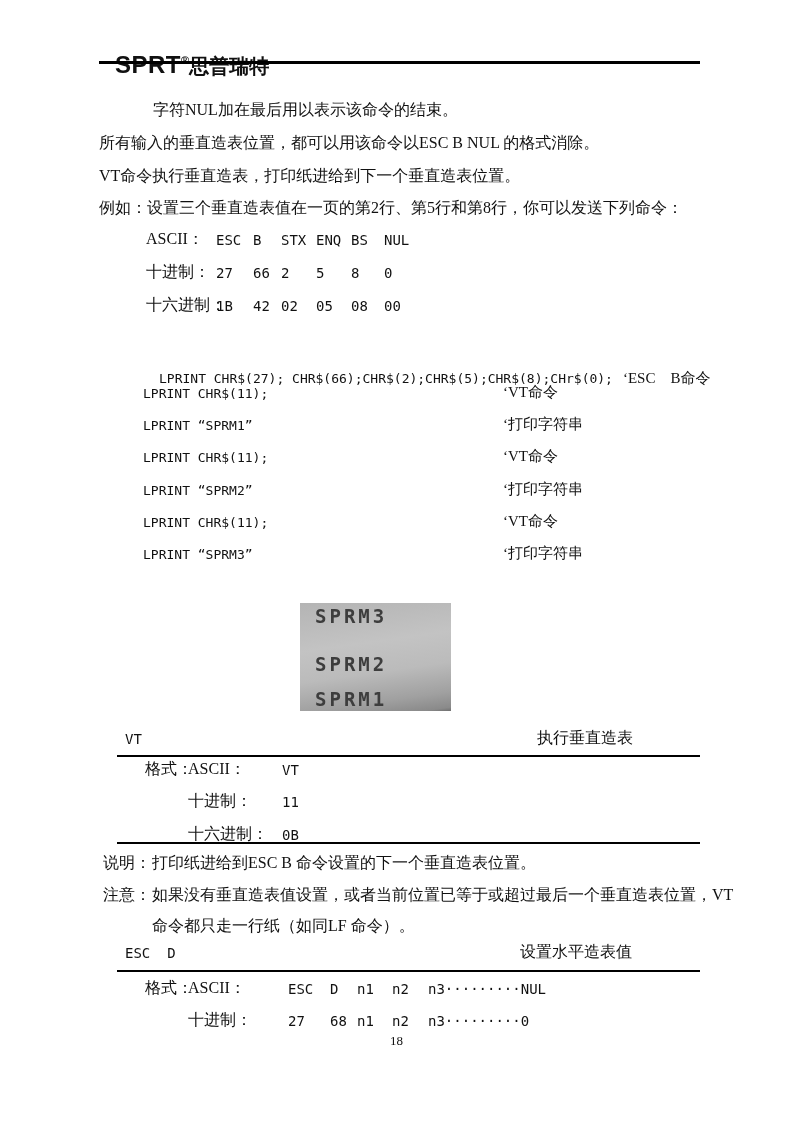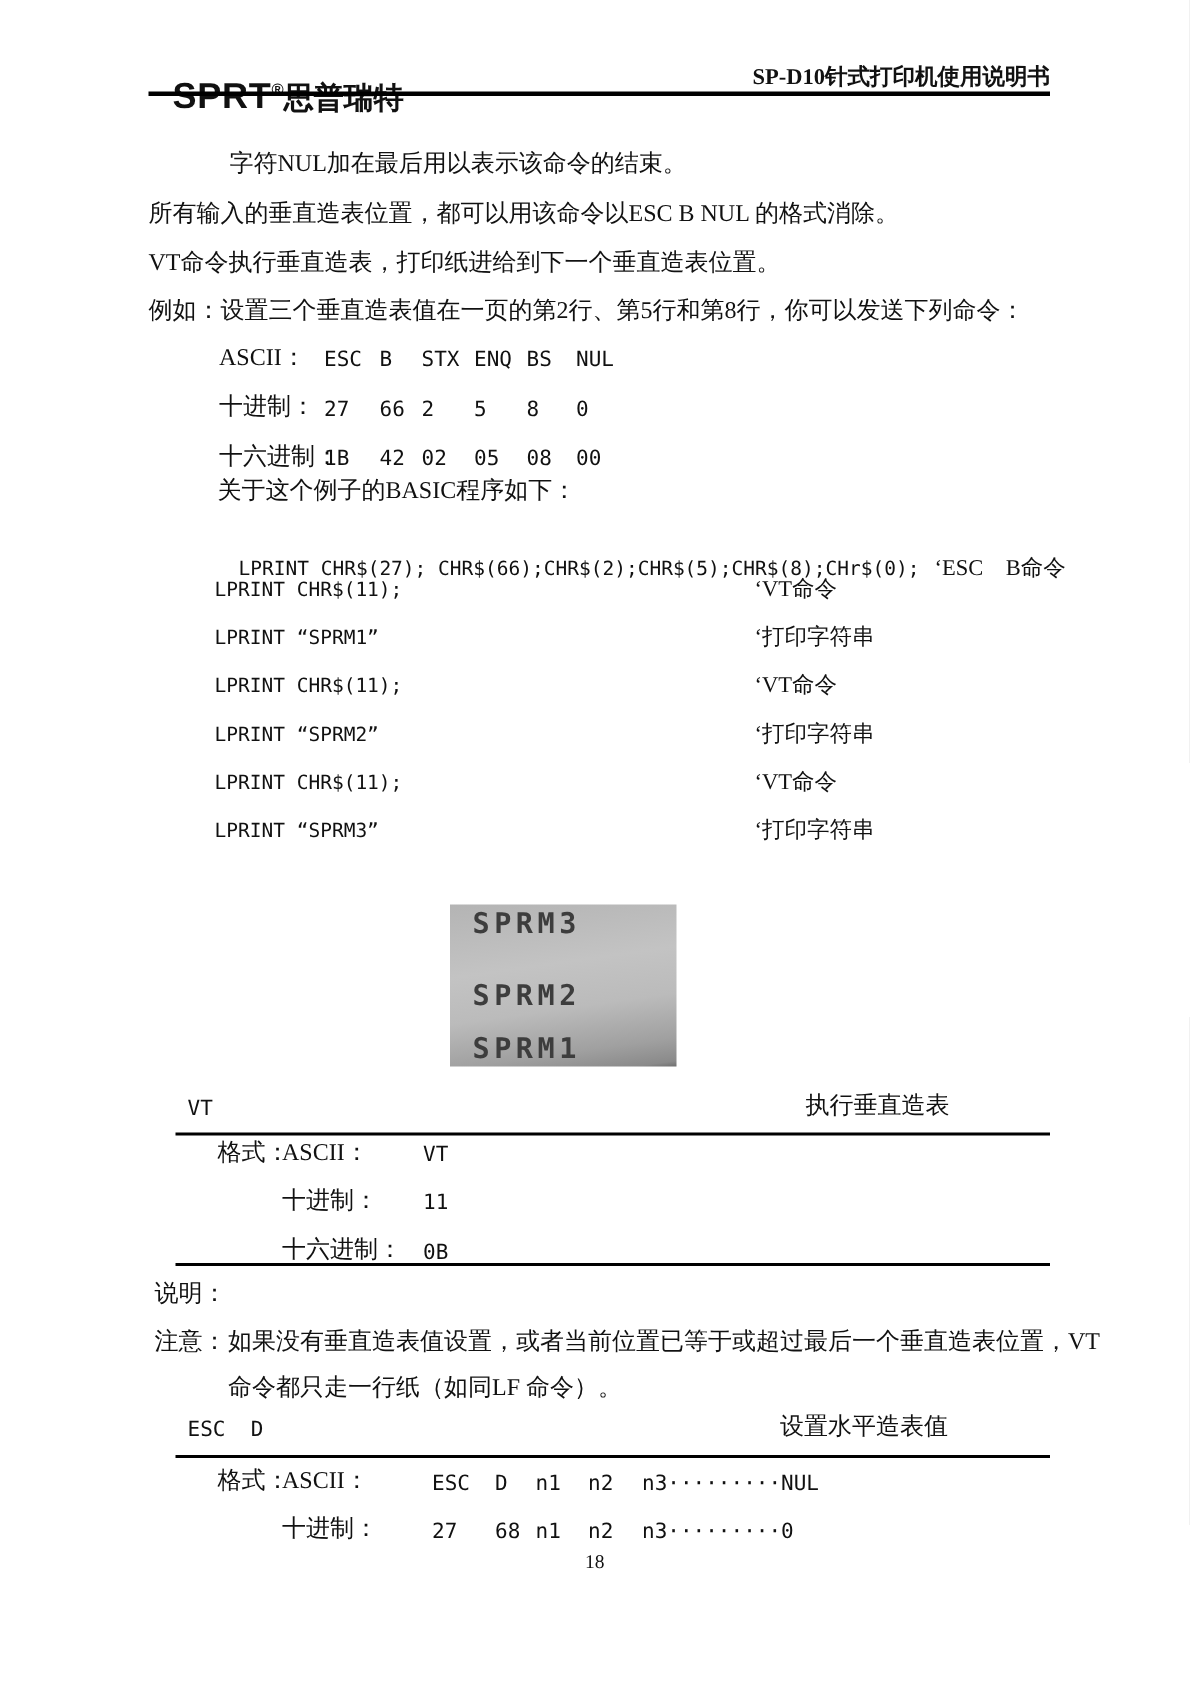--- a/index.html
+++ b/index.html
@@ -33,21 +33,20 @@
   .page-num{position:absolute;left:0;top:1033px;width:793px;text-align:center;font-size:13px;}
 </style>
 </head>
 <body>
 
 <div class="page">
 
   <div class="abs" style="left:99px;top:33px;">
     <span class="brand-en">SPRT</span><span class="brand-reg">®</span><span class="brand-cn">思普瑞特</span>
   </div>
-  <div class="doc-title">SP-D10针式打印机使用说明书</div>
   <div class="header-rule"></div>
 
   <div class="abs cjk" style="left:153px;top:100px;">字符NUL加在最后用以表示该命令的结束。</div>
   <div class="abs cjk" style="left:99px;top:133px;">所有输入的垂直造表位置，都可以用该命令以ESC B NUL 的格式消除。</div>
   <div class="abs cjk" style="left:99px;top:166px;">VT命令执行垂直造表，打印纸进给到下一个垂直造表位置。</div>
   <div class="abs cjk" style="left:99px;top:198px;">例如：设置三个垂直造表值在一页的第2行、第5行和第8行，你可以发送下列命令：</div>
 
   <div class="abs" style="left:0;top:229px;width:793px;">
     <span class="abs cjk" style="left:146px;top:0;">ASCII：</span>
     <span class="abs mono val" style="left:216px;top:2px;">ESC</span>
@@ -69,21 +68,20 @@
   <div class="abs" style="left:0;top:295px;width:793px;">
     <span class="abs cjk" style="left:146px;top:0;">十六进制：</span>
     <span class="abs mono val" style="left:216px;top:2px;">1B</span>
     <span class="abs mono val" style="left:253px;top:2px;">42</span>
     <span class="abs mono val" style="left:281px;top:2px;">02</span>
     <span class="abs mono val" style="left:316px;top:2px;">05</span>
     <span class="abs mono val" style="left:351px;top:2px;">08</span>
     <span class="abs mono val" style="left:384px;top:2px;">00</span>
   </div>
 
-  <div class="abs cjk" style="left:145px;top:318px;">关于这个例子的BASIC程序如下：</div>
 
   <div class="abs" style="left:143px;top:351px;">
     <span class="mono code">LPRINT CHR$(27); CHR$(66);CHR$(2);CHR$(5);CHR$(8);CHr$(0);</span><span class="comment-inline">‘ESC    B命令</span>
   </div>
   <div class="abs" style="left:0;top:383px;width:793px;">
     <span class="abs mono code" style="left:143px;top:2px;">LPRINT CHR$(11);</span>
     <span class="abs small" style="left:503px;top:0;">‘VT命令</span>
   </div>
   <div class="abs" style="left:0;top:415px;width:793px;">
     <span class="abs mono code" style="left:143px;top:2px;">LPRINT “SPRM1”</span>
@@ -129,20 +127,21 @@
     <span class="abs mono val" style="left:282px;top:2px;">11</span>
   </div>
   <div class="abs" style="left:0;top:824px;width:793px;">
     <span class="abs cjk" style="left:188px;top:0;">十六进制：</span>
     <span class="abs mono val" style="left:282px;top:2px;">0B</span>
   </div>
   <div class="rule" style="left:117px;top:842px;width:583px;"></div>
 
   <div class="abs" style="left:0;top:853px;width:793px;">
     <span class="abs cjk" style="left:103px;top:0;">说明：</span>
+    <span class="abs cjk" style="left:152px;top:0;">打印纸进给到ESC B 命令设置的下一个垂直造表位置。</span>
   </div>
   <div class="abs" style="left:0;top:885px;width:677px;">
     <span class="abs cjk" style="left:103px;top:0;">注意：</span>
     <span class="abs cjk" style="left:152px;top:0;">如果没有垂直造表值设置，或者当前位置已等于或超过最后一个垂直造表位置，VT</span>
   </div>
   <div class="abs cjk" style="left:152px;top:916px;">命令都只走一行纸（如同LF 命令）。</div>
 
   <div class="abs" style="left:0;top:942px;width:793px;">
     <span class="abs mono val" style="left:125px;top:2px;">ESC  D</span>
     <span class="abs cjk" style="left:520px;top:0;">设置水平造表值</span>

